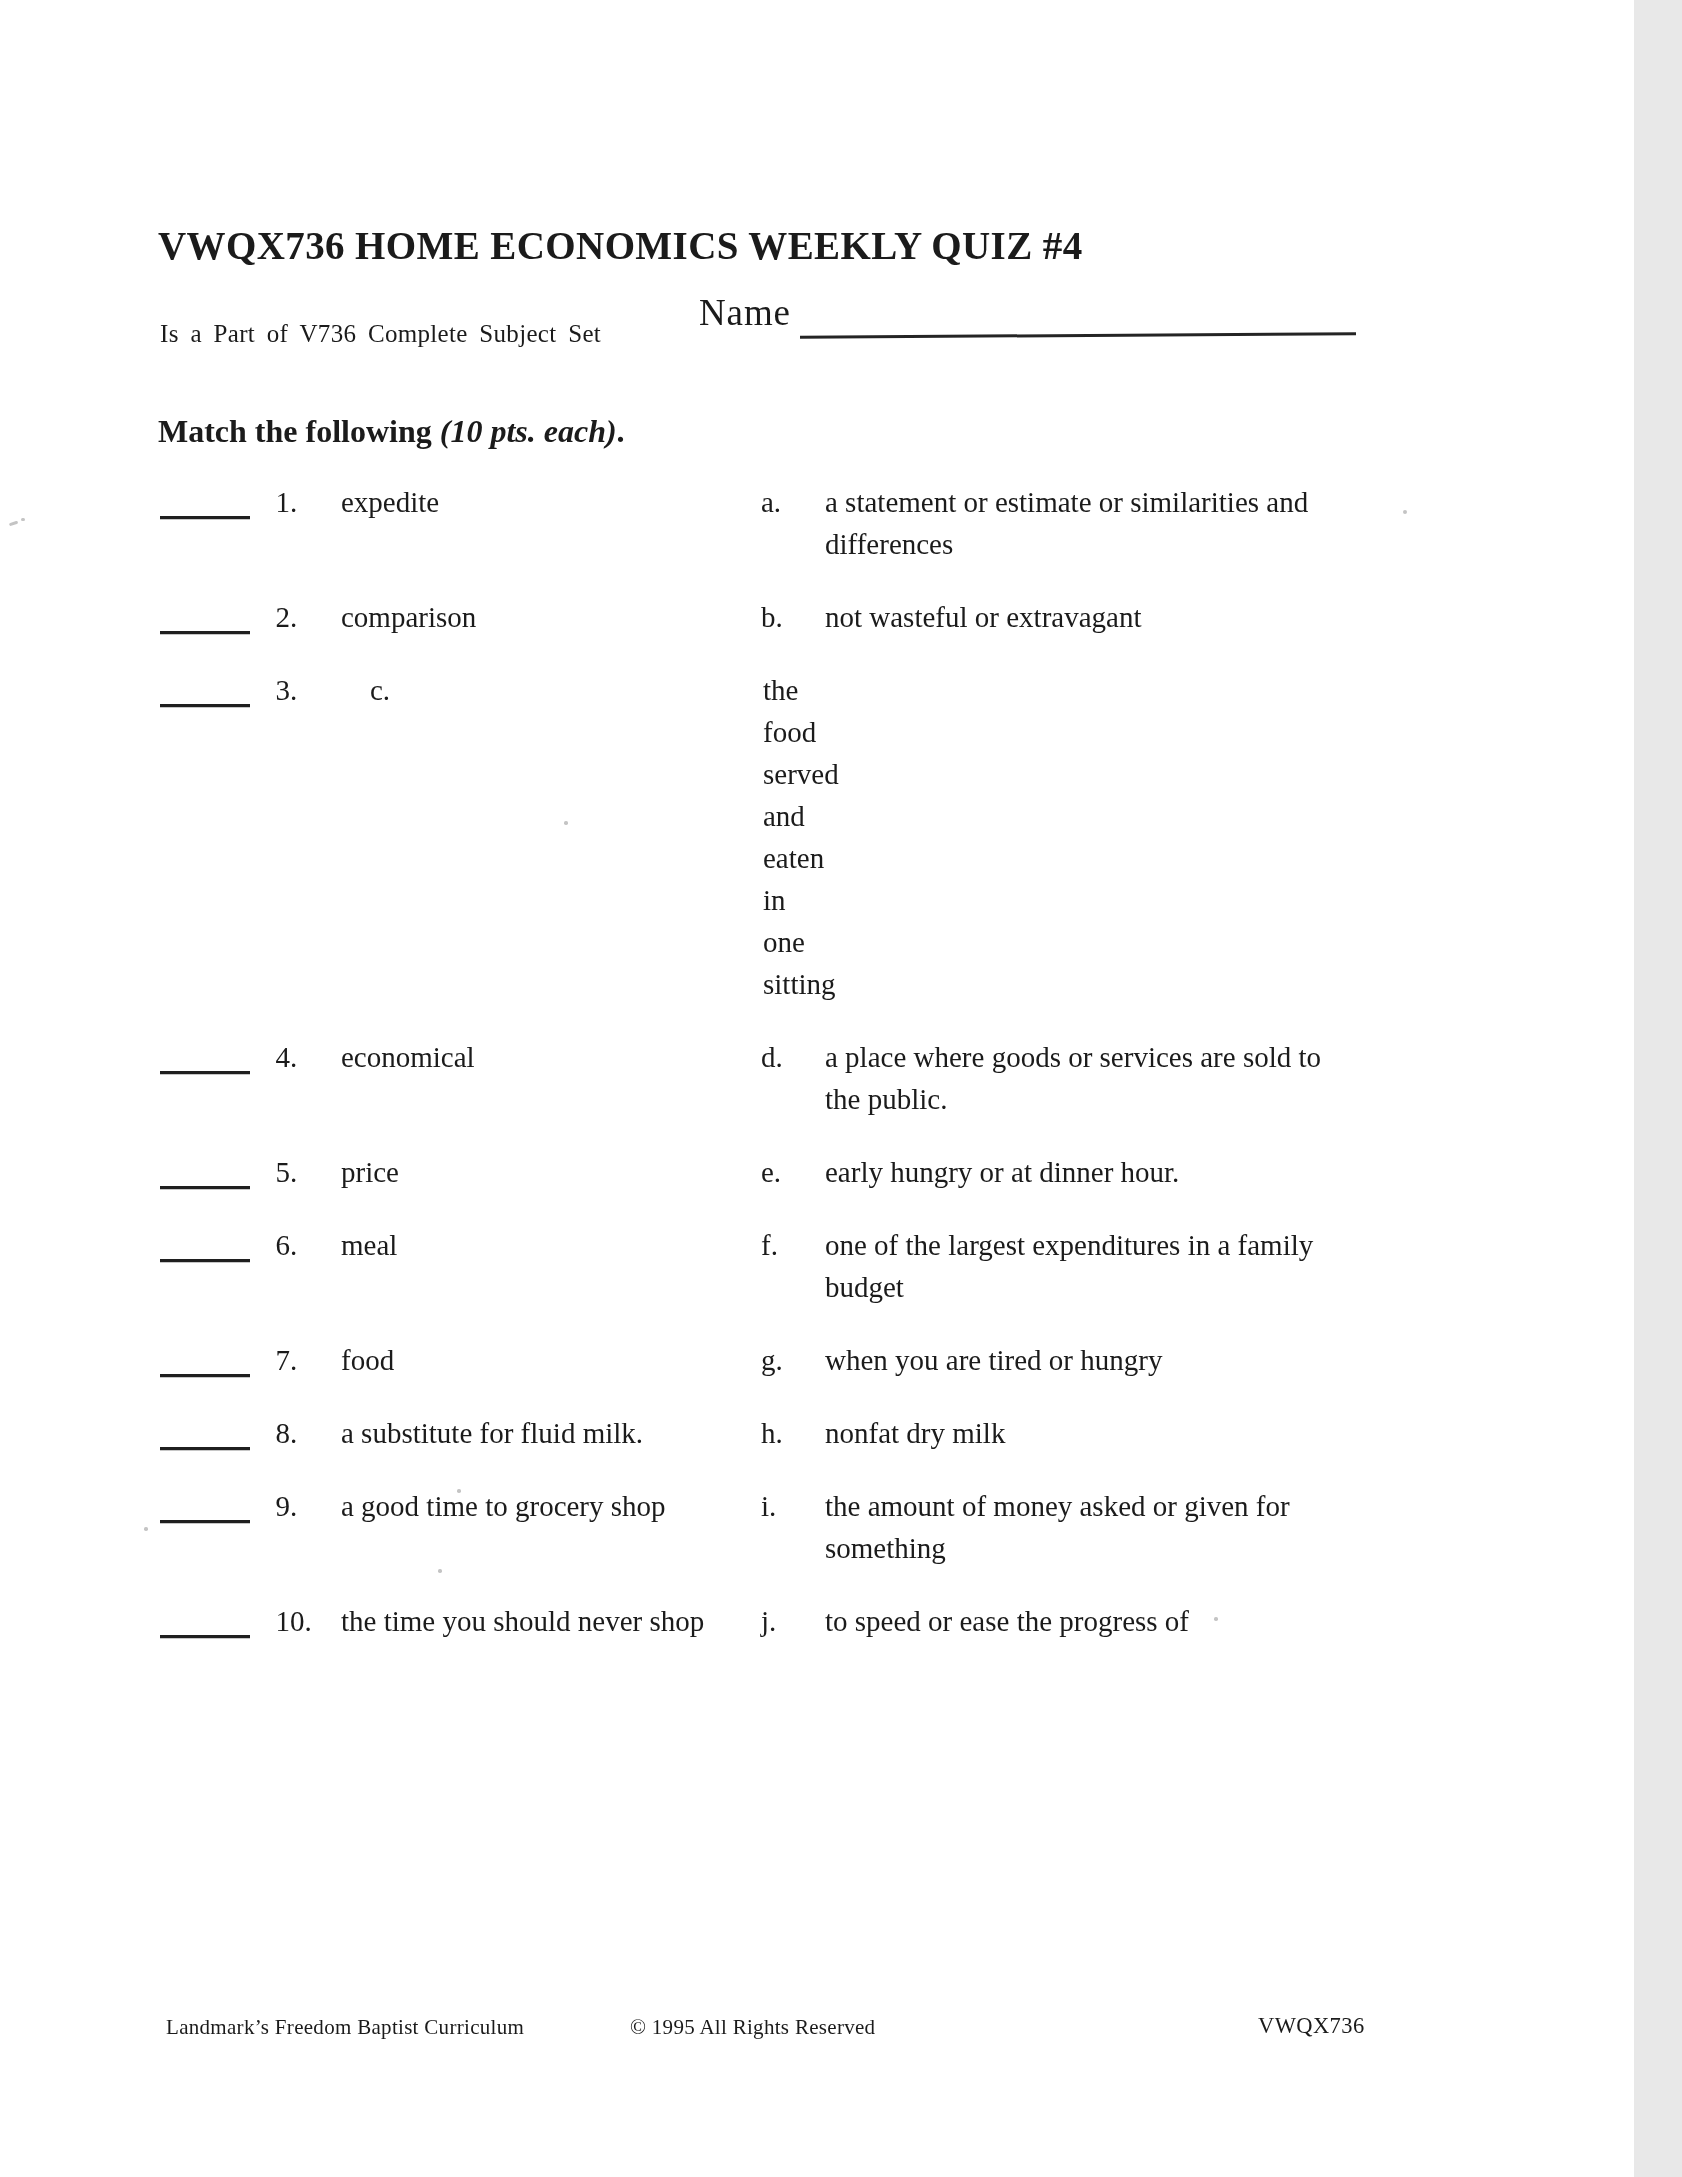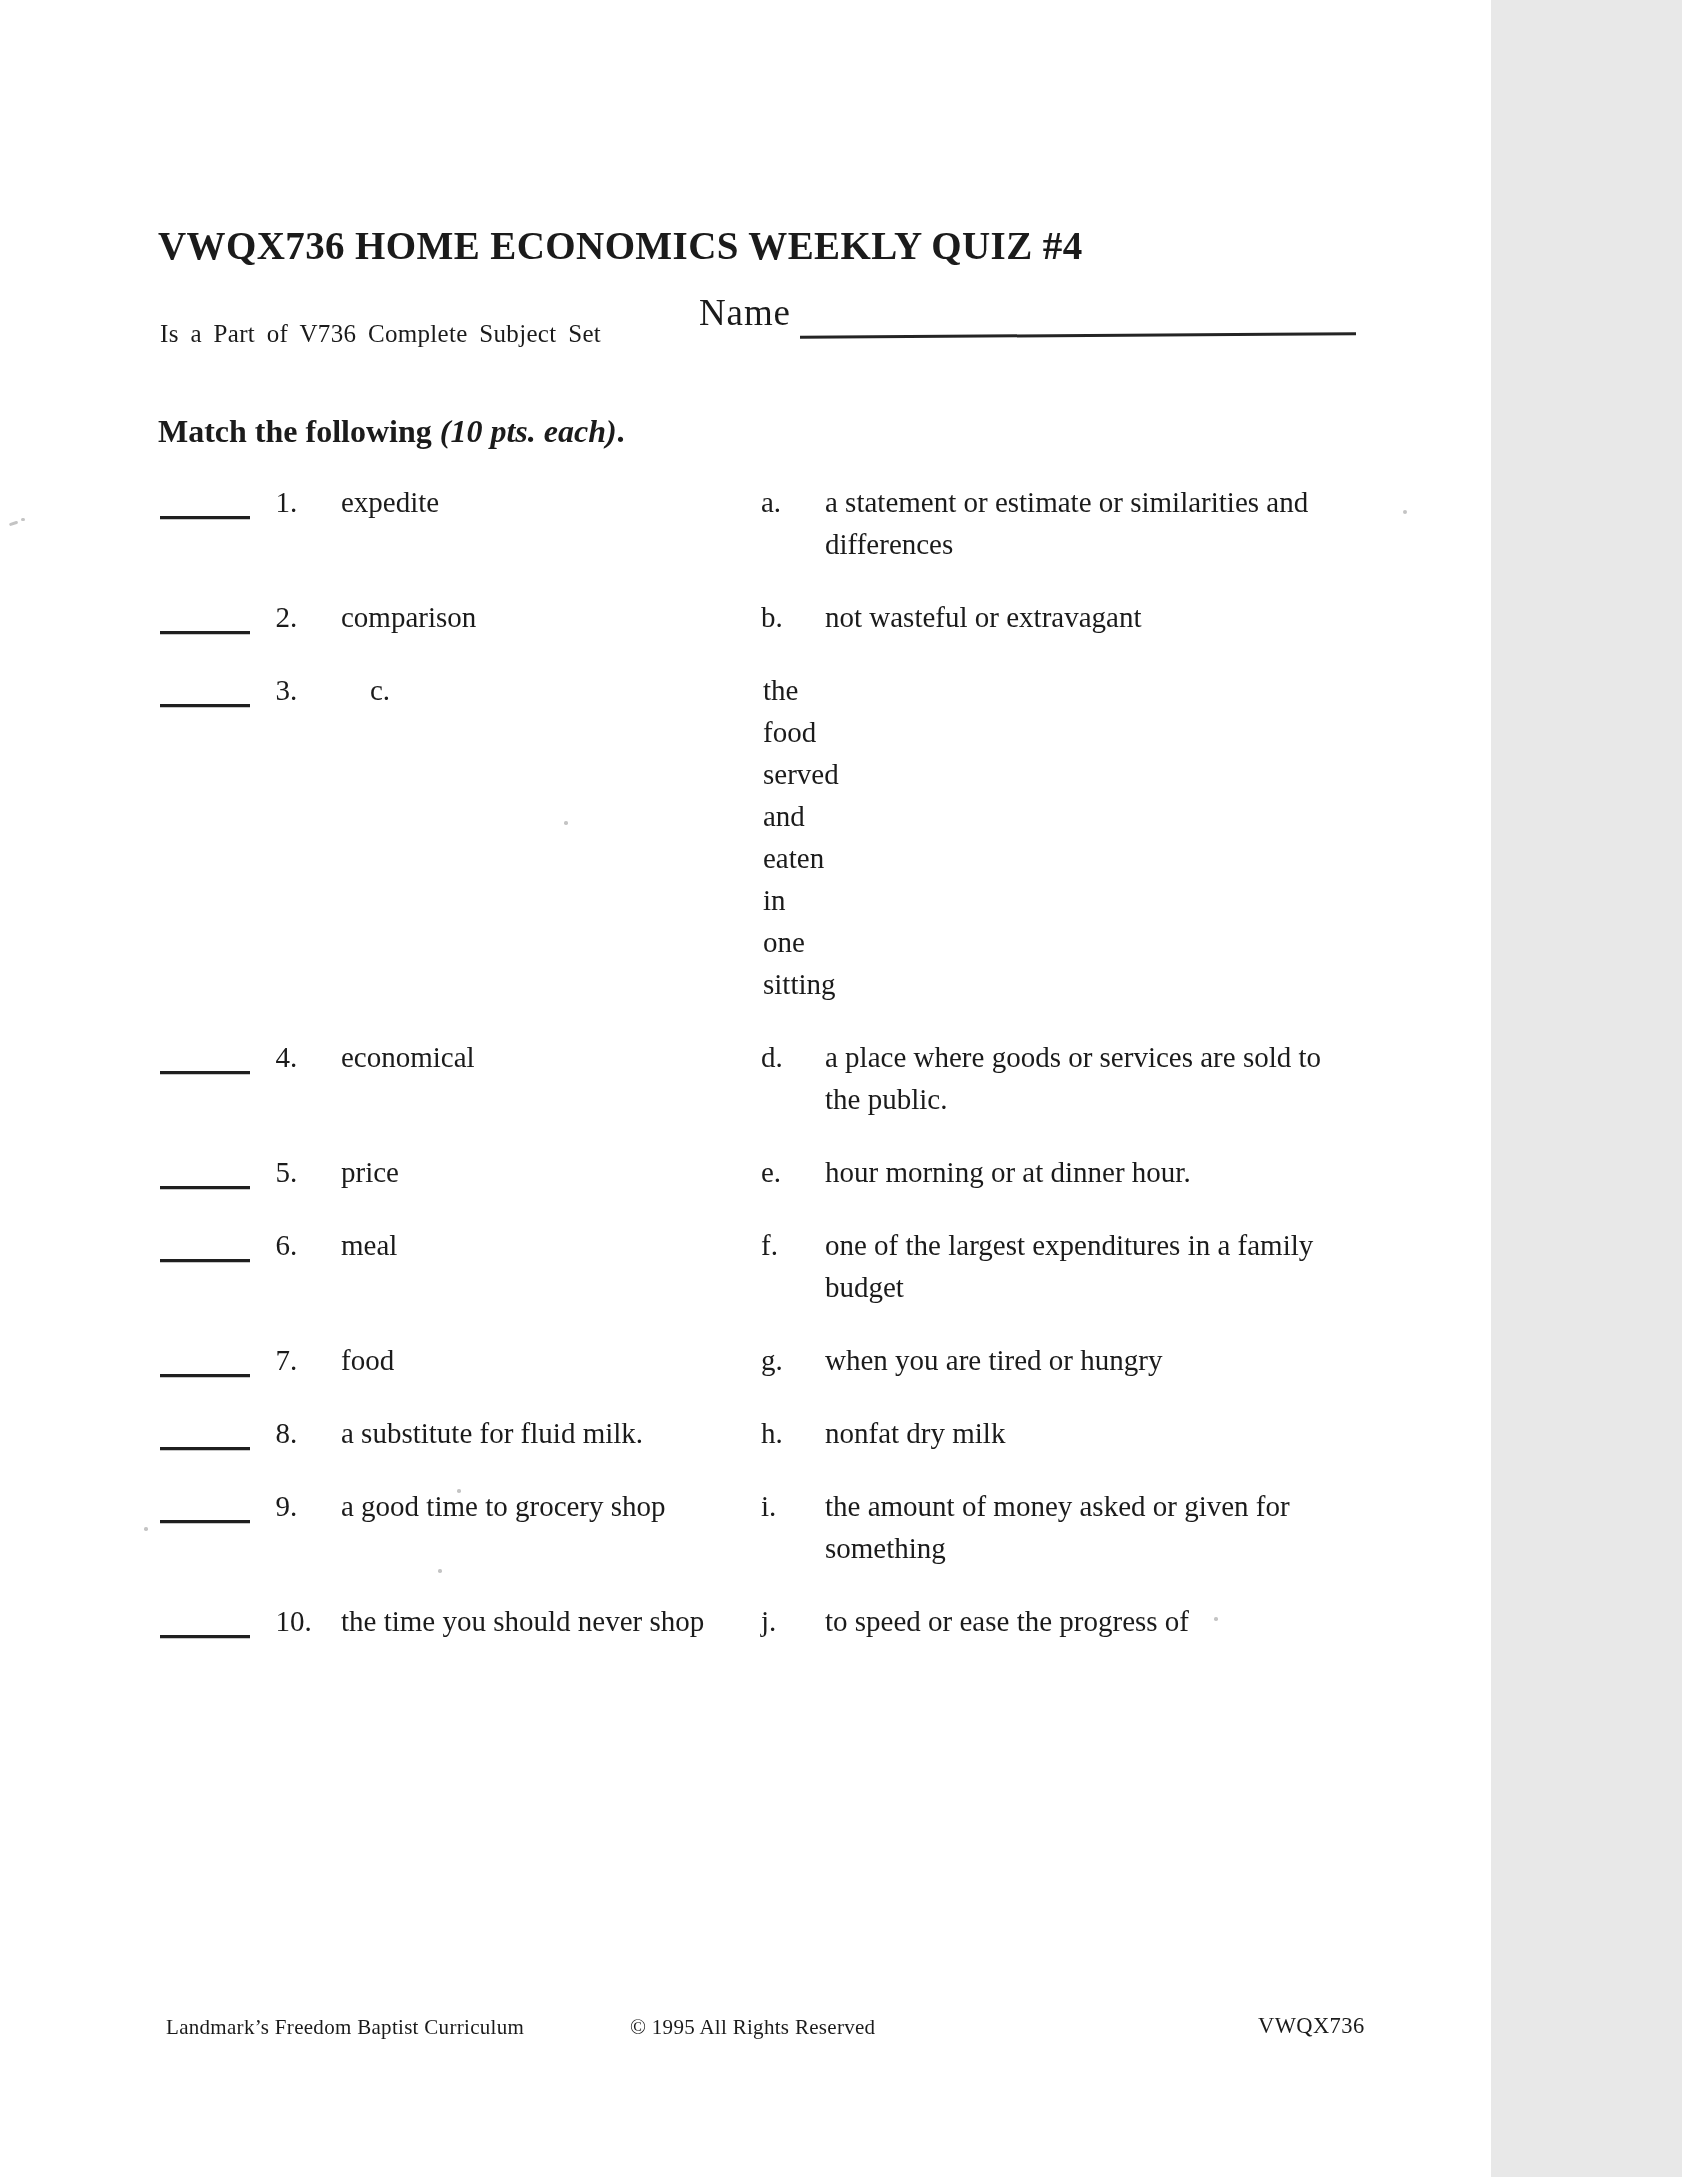--- a/index.html
+++ b/index.html
@@ -1,18 +1,18 @@
 <!DOCTYPE html>
 <html style="font-size:14px"><head>
 <meta charset="utf-8">
 <style>
   html,body{margin:0;padding:0;background:#e8e8e8;}
   .page{
     position:relative;
-    width:1491px;height:2177px;
+    width:1634px;height:2177px;
     background:#ffffff;
     font-family:"Liberation Serif", serif;
     color:#1b1b1b;
     overflow:hidden;
   }
   .title{
     position:absolute;left:158px;top:223px;
     font-size:39px;font-weight:bold;letter-spacing:0.4px;
     white-space:nowrap;
   }
@@ -124,21 +124,21 @@
       <div class="letter">d.</div>
       <div class="def">a place where goods or services are sold to
 the public.</div>
     </div>
 
     <div class="row">
       <div class="blank"></div>
       <div class="num">5.</div>
       <div class="term">price</div>
       <div class="letter">e.</div>
-      <div class="def">hour morning or at dinner hour.</div>
+      <div class="def">early hungry or at dinner hour.</div>
     </div>
 
     <div class="row">
       <div class="blank"></div>
       <div class="num">6.</div>
       <div class="term">meal</div>
       <div class="letter">f.</div>
       <div class="def">one of the largest expenditures in a family
 budget</div>
     </div>

